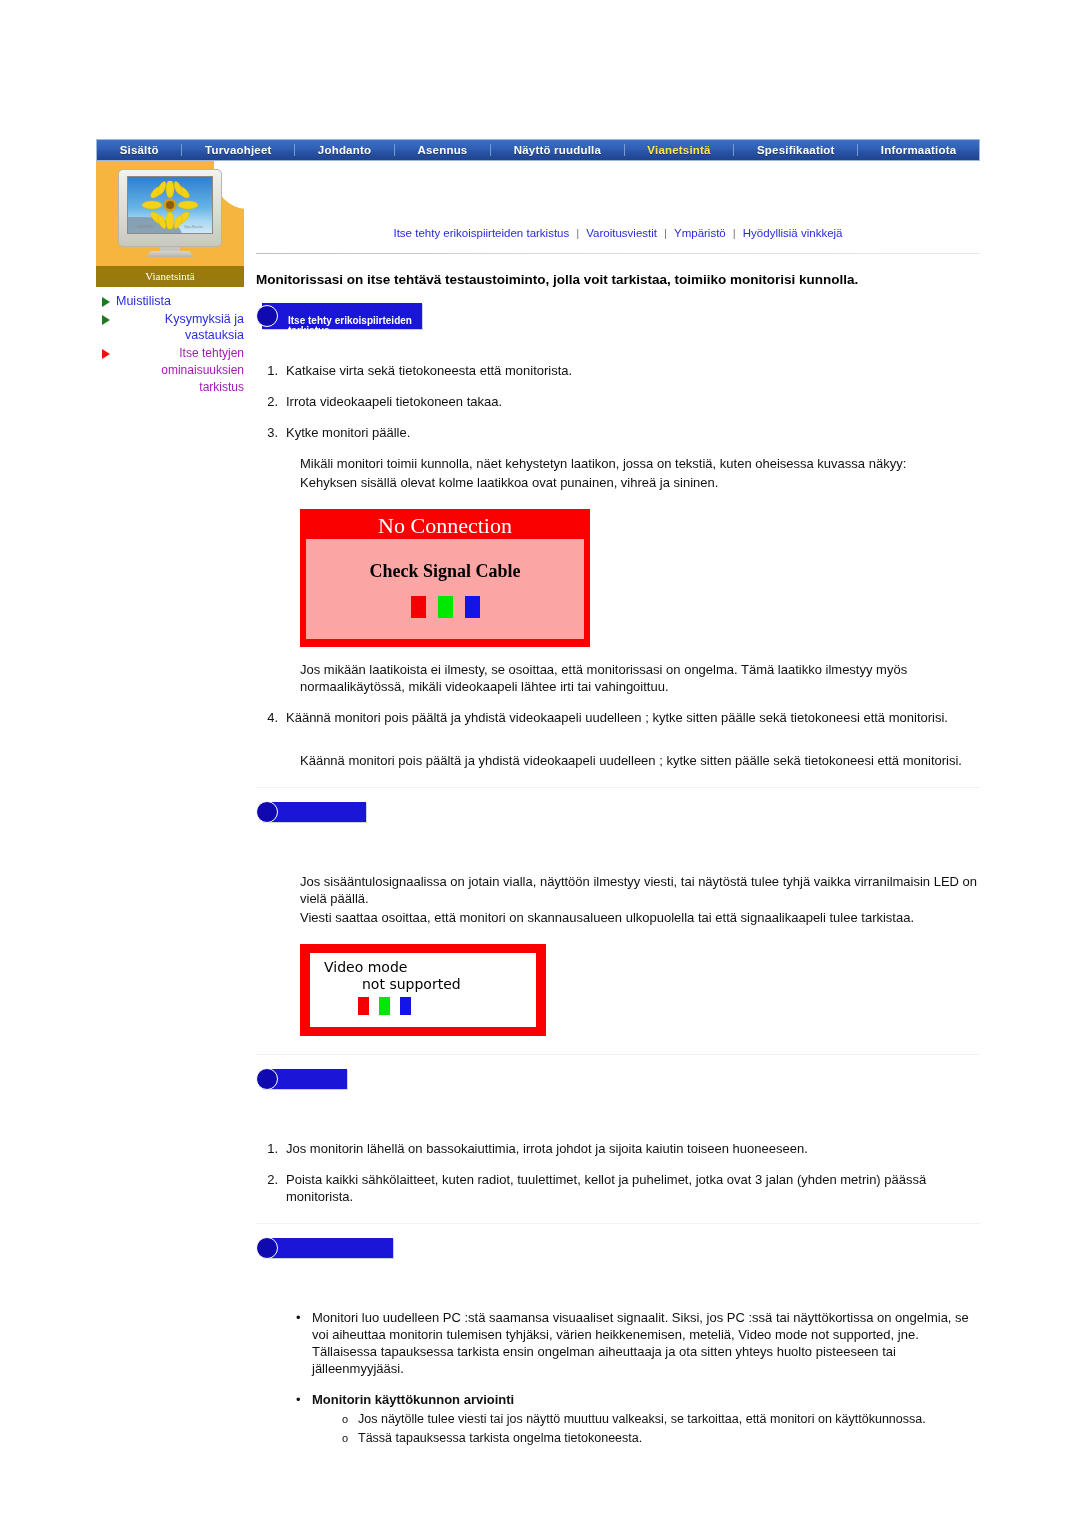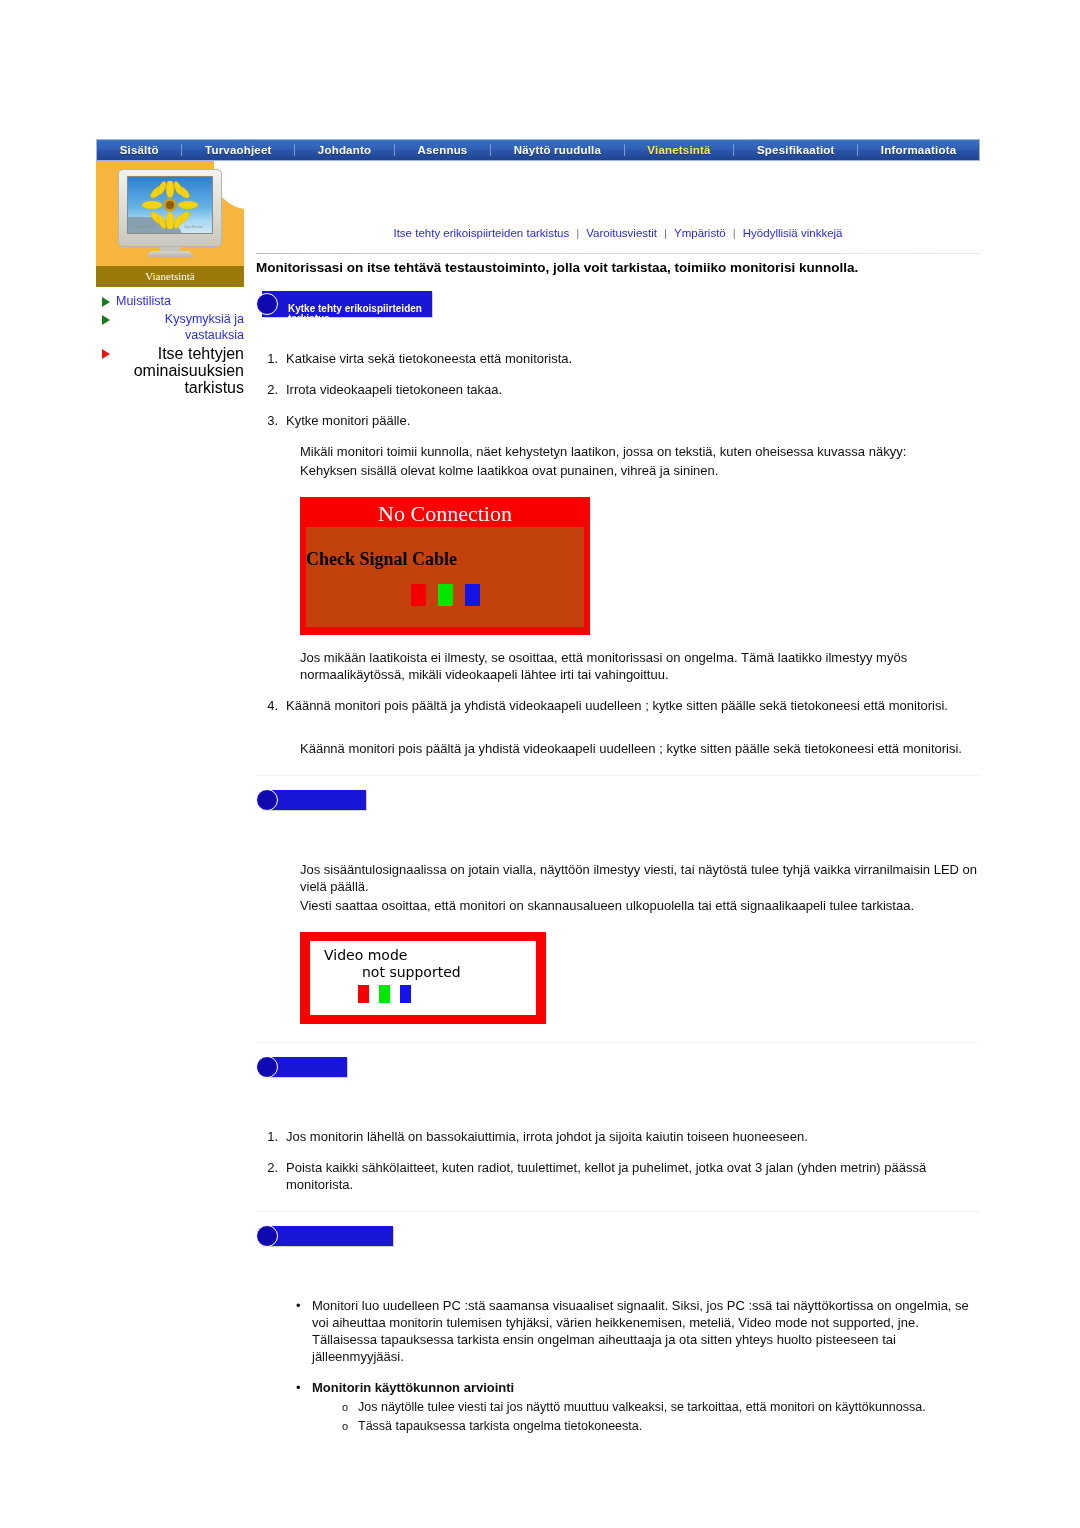--- a/index.html
+++ b/index.html
@@ -143,21 +143,21 @@
     border-left: 8px solid #1e7a1e;
     margin: 4px 6px 0 2px;
   }
   .tri.red { border-left-color: #ee1111; }
   .side-label {
     font-size: 12.5px;
     line-height: 16px;
     color: #2a2ae0;
     text-align: right;
   }
-  .side-item.active .side-label { color: #000000; font-size: 16px; line-height: 17px; }
+  .side-item.active .side-label { color: #a21caf; font-size: 12px; line-height: 17px; }
 
   
   .main {
     position: absolute;
     left: 256px; top: 161px;
     width: 724px;
   }
   .subnav {
     text-align: center;
     padding-top: 66px;
@@ -172,21 +172,21 @@
     margin-top: 14px;
     background: linear-gradient(to right, #bdbdbd, #d8d8d8 40%, #e8e8e8);
     border-bottom: 1px solid #ffffff;
   }
 
   .lead {
     font-size: 13.5px;
     font-weight: bold;
     color: #000;
     line-height: 18px;
-    margin-top: 4px;
+    margin-top: 16px;
   }
 
   
   .badge {
     position: relative;
     display: inline-block;
     height: 20px;
     margin-top: 14px;
     margin-left: 6px;
     padding: 0 10px 0 26px;
@@ -244,22 +244,22 @@
   .osd-nc-title {
     text-align: center;
     color: #ffffff;
     font-family: "Liberation Serif", serif;
     font-size: 22px;
     line-height: 22px;
   }
   .osd-nc-inner {
     margin-top: 2px;
     height: 100px;
-    background: #c2410c;
-    text-align: left;
+    background: #fca5a5;
+    text-align: center;
   }
   .osd-nc-msg {
     font-family: "Liberation Serif", serif;
     font-size: 18px;
     font-weight: bold;
     color: #000;
     padding-top: 22px;
   }
   .swatches { margin-top: 14px; display: flex; justify-content: center; gap: 12px; }
   .sw { width: 15px; height: 22px; }
@@ -418,21 +418,21 @@
     <div class="subnav">
       <a>Itse tehty erikoispiirteiden tarkistus</a><span class="bar">|</span><a>Varoitusviestit</a><span class="bar">|</span><a>Ympäristö</a><span class="bar">|</span><a>Hyödyllisiä vinkkejä</a>
     </div>
 
     <div class="rule"></div>
 
     <div class="lead">Monitorissasi on itse tehtävä testaustoiminto, jolla voit tarkistaa, toimiiko monitorisi kunnolla.</div>
 
     
     <div class="badge two-line">
-      <span class="badge-text">Kytke tehty erikoispiirteiden
+      <span class="badge-text">Itse tehty erikoispiirteiden
 tarkistus</span>
     </div>
 
     <div class="step">
       <span class="step-num">1.</span>
       <span class="step-text">Katkaise virta sekä tietokoneesta että monitorista.</span>
     </div>
     <div class="step">
       <span class="step-num">2.</span>
       <span class="step-text">Irrota videokaapeli tietokoneen takaa.</span>

